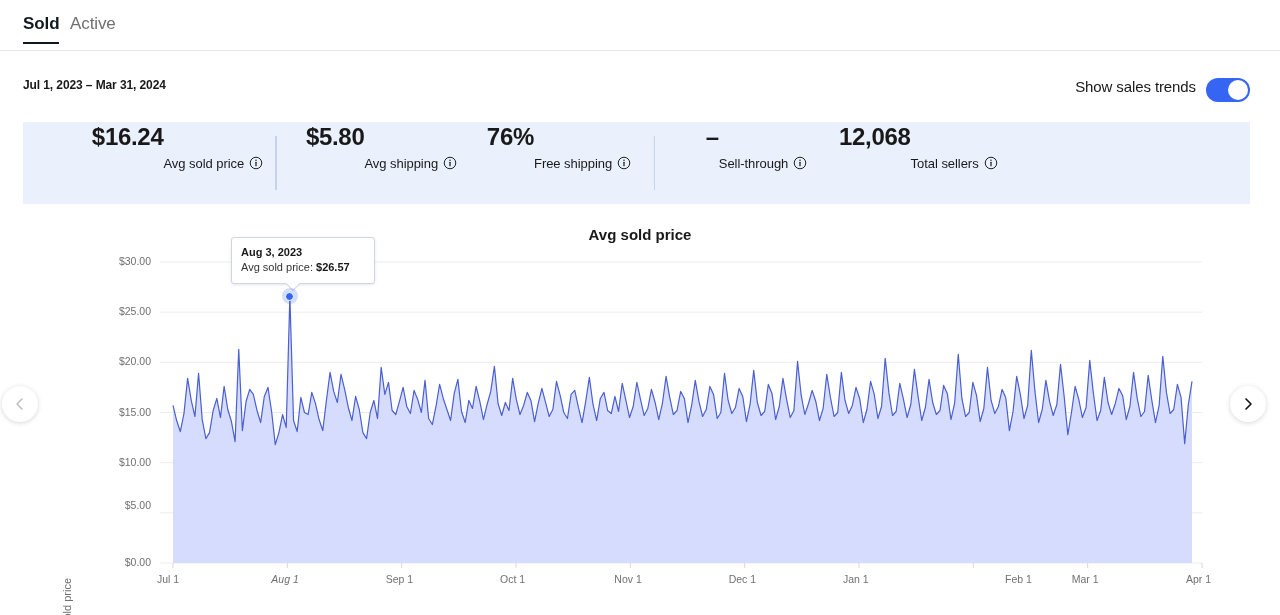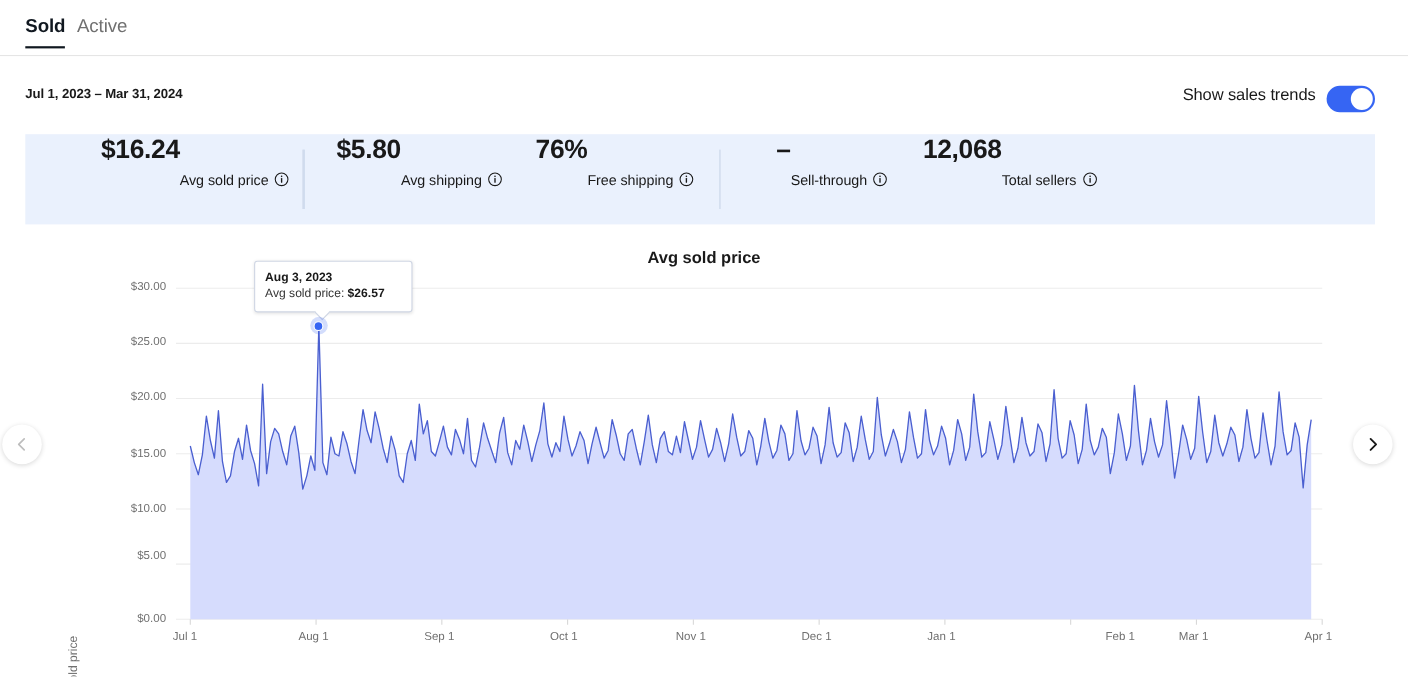--- a/index.html
+++ b/index.html
@@ -253,21 +253,21 @@
         <line x1="744.6666666666667" x2="744.6666666666667" y1="343" y2="348" stroke="#d8d8d8" stroke-width="1"></line>
         <line x1="859" x2="859" y1="343" y2="348" stroke="#d8d8d8" stroke-width="1"></line>
         <line x1="973.3333333333334" x2="973.3333333333334" y1="343" y2="348" stroke="#d8d8d8" stroke-width="1"></line>
         <line x1="1087.6666666666665" x2="1087.6666666666665" y1="343" y2="348" stroke="#d8d8d8" stroke-width="1"></line>
         <line x1="1202" x2="1202" y1="343" y2="348" stroke="#d8d8d8" stroke-width="1"></line>
         <path d="M173.00 185.48 L176.65 200.53 L180.30 211.56 L183.96 193.50 L187.61 158.39 L191.26 180.46 L194.91 196.51 L198.57 153.37 L202.22 199.52 L205.87 218.59 L209.52 212.57 L213.18 190.49 L216.83 178.45 L220.48 197.52 L224.13 166.41 L227.78 189.49 L231.44 201.53 L235.09 221.60 L238.74 129.29 L242.39 210.56 L246.05 181.46 L249.70 169.42 L253.35 174.44 L257.00 190.49 L260.66 202.53 L264.31 176.45 L267.96 167.42 L271.61 191.50 L275.27 224.61 L278.92 212.57 L282.57 194.51 L286.22 207.55 L289.87 76.41 L293.53 200.53 L297.18 211.56 L300.83 177.45 L304.48 192.50 L308.14 194.51 L311.79 172.43 L315.44 183.47 L319.09 199.52 L322.75 210.56 L326.40 180.46 L330.05 152.37 L333.70 171.43 L337.35 182.47 L341.01 154.37 L344.66 169.42 L348.31 187.48 L351.96 200.53 L355.62 176.45 L359.27 189.49 L362.92 212.57 L366.57 218.59 L370.23 192.50 L373.88 180.46 L377.53 198.52 L381.18 147.35 L384.84 174.44 L388.49 162.40 L392.14 190.49 L395.79 194.51 L399.44 181.46 L403.10 167.42 L406.75 186.48 L410.40 193.50 L414.05 170.43 L417.71 179.46 L421.36 192.50 L425.01 160.39 L428.66 198.52 L432.32 204.54 L435.97 186.48 L439.62 164.41 L443.27 178.45 L446.92 189.49 L450.58 200.53 L454.23 173.44 L457.88 159.39 L461.53 191.50 L465.19 202.53 L468.84 180.46 L472.49 188.49 L476.14 166.41 L479.80 181.46 L483.45 199.52 L487.10 184.47 L490.75 171.43 L494.41 146.35 L498.06 183.47 L501.71 195.51 L505.36 182.47 L509.01 190.49 L512.67 158.39 L516.32 179.46 L519.97 194.51 L523.62 185.48 L527.28 172.43 L530.93 180.46 L534.58 201.53 L538.23 183.47 L541.89 168.42 L545.54 182.47 L549.19 196.51 L552.84 189.49 L556.49 161.40 L560.15 175.44 L563.80 192.50 L567.45 198.52 L571.10 174.44 L574.76 170.43 L578.41 187.48 L582.06 202.53 L585.71 181.46 L589.37 157.38 L593.02 184.47 L596.67 200.53 L600.32 178.45 L603.97 172.43 L607.63 190.49 L611.28 193.50 L614.93 176.45 L618.58 191.50 L622.24 163.40 L625.89 180.46 L629.54 197.52 L633.19 186.48 L636.85 162.40 L640.50 179.46 L644.15 195.51 L647.80 188.49 L651.46 169.42 L655.11 182.47 L658.76 199.52 L662.41 183.47 L666.06 156.38 L669.72 177.45 L673.37 194.51 L677.02 190.49 L680.67 171.43 L684.33 178.45 L687.98 202.53 L691.63 185.48 L695.28 160.39 L698.94 181.46 L702.59 196.51 L706.24 189.49 L709.89 166.41 L713.54 174.44 L717.20 198.52 L720.85 192.50 L724.50 153.37 L728.15 180.46 L731.81 193.50 L735.46 187.48 L739.11 168.42 L742.76 176.45 L746.42 201.53 L750.07 184.47 L753.72 150.36 L757.37 182.47 L761.03 195.51 L764.68 191.50 L768.33 164.41 L771.98 173.44 L775.63 199.52 L779.29 186.48 L782.94 158.39 L786.59 179.46 L790.24 197.52 L793.90 190.49 L797.55 141.33 L801.20 175.44 L804.85 194.51 L808.51 183.47 L812.16 170.43 L815.81 181.46 L819.46 200.53 L823.11 188.49 L826.77 154.37 L830.42 177.45 L834.07 196.51 L837.72 192.50 L841.38 152.37 L845.03 180.46 L848.68 193.50 L852.33 185.48 L855.99 167.42 L859.64 178.45 L863.29 202.53 L866.94 189.49 L870.59 161.40 L874.25 174.44 L877.90 198.52 L881.55 186.48 L885.20 138.32 L888.86 172.43 L892.51 195.51 L896.16 191.50 L899.81 163.40 L903.47 179.46 L907.12 197.52 L910.77 184.47 L914.42 149.36 L918.08 176.45 L921.73 200.53 L925.38 187.48 L929.03 159.39 L932.68 182.47 L936.34 194.51 L939.99 190.49 L943.64 165.41 L947.29 173.44 L950.95 199.52 L954.60 183.47 L958.25 134.31 L961.90 178.45 L965.56 196.51 L969.21 192.50 L972.86 162.40 L976.51 175.44 L980.16 201.53 L983.82 188.49 L987.47 147.35 L991.12 180.46 L994.77 193.50 L998.43 186.48 L1002.08 169.42 L1005.73 177.45 L1009.38 210.56 L1013.04 191.50 L1016.69 156.38 L1020.34 174.44 L1023.99 198.52 L1027.65 185.48 L1031.30 130.29 L1034.95 171.43 L1038.60 202.53 L1042.25 189.49 L1045.91 160.39 L1049.56 181.46 L1053.21 195.51 L1056.86 184.47 L1060.52 144.34 L1064.17 176.45 L1067.82 214.57 L1071.47 192.50 L1075.13 166.41 L1078.78 179.46 L1082.43 197.52 L1086.08 187.48 L1089.73 140.33 L1093.39 173.44 L1097.04 200.53 L1100.69 190.49 L1104.34 157.38 L1108.00 182.47 L1111.65 194.51 L1115.30 183.47 L1118.95 168.42 L1122.61 175.44 L1126.26 199.52 L1129.91 186.48 L1133.56 152.37 L1137.22 178.45 L1140.87 196.51 L1144.52 191.50 L1148.17 155.38 L1151.82 180.46 L1155.48 202.53 L1159.13 185.48 L1162.78 136.31 L1166.43 172.43 L1170.09 193.50 L1173.74 189.49 L1177.39 164.41 L1181.04 177.45 L1184.70 223.60 L1188.35 184.47 L1192.00 161.40 L1192 343 L173 343 Z" fill="#d6dcfd"></path>
         <path d="M173.00 185.48 L176.65 200.53 L180.30 211.56 L183.96 193.50 L187.61 158.39 L191.26 180.46 L194.91 196.51 L198.57 153.37 L202.22 199.52 L205.87 218.59 L209.52 212.57 L213.18 190.49 L216.83 178.45 L220.48 197.52 L224.13 166.41 L227.78 189.49 L231.44 201.53 L235.09 221.60 L238.74 129.29 L242.39 210.56 L246.05 181.46 L249.70 169.42 L253.35 174.44 L257.00 190.49 L260.66 202.53 L264.31 176.45 L267.96 167.42 L271.61 191.50 L275.27 224.61 L278.92 212.57 L282.57 194.51 L286.22 207.55 L289.87 76.41 L293.53 200.53 L297.18 211.56 L300.83 177.45 L304.48 192.50 L308.14 194.51 L311.79 172.43 L315.44 183.47 L319.09 199.52 L322.75 210.56 L326.40 180.46 L330.05 152.37 L333.70 171.43 L337.35 182.47 L341.01 154.37 L344.66 169.42 L348.31 187.48 L351.96 200.53 L355.62 176.45 L359.27 189.49 L362.92 212.57 L366.57 218.59 L370.23 192.50 L373.88 180.46 L377.53 198.52 L381.18 147.35 L384.84 174.44 L388.49 162.40 L392.14 190.49 L395.79 194.51 L399.44 181.46 L403.10 167.42 L406.75 186.48 L410.40 193.50 L414.05 170.43 L417.71 179.46 L421.36 192.50 L425.01 160.39 L428.66 198.52 L432.32 204.54 L435.97 186.48 L439.62 164.41 L443.27 178.45 L446.92 189.49 L450.58 200.53 L454.23 173.44 L457.88 159.39 L461.53 191.50 L465.19 202.53 L468.84 180.46 L472.49 188.49 L476.14 166.41 L479.80 181.46 L483.45 199.52 L487.10 184.47 L490.75 171.43 L494.41 146.35 L498.06 183.47 L501.71 195.51 L505.36 182.47 L509.01 190.49 L512.67 158.39 L516.32 179.46 L519.97 194.51 L523.62 185.48 L527.28 172.43 L530.93 180.46 L534.58 201.53 L538.23 183.47 L541.89 168.42 L545.54 182.47 L549.19 196.51 L552.84 189.49 L556.49 161.40 L560.15 175.44 L563.80 192.50 L567.45 198.52 L571.10 174.44 L574.76 170.43 L578.41 187.48 L582.06 202.53 L585.71 181.46 L589.37 157.38 L593.02 184.47 L596.67 200.53 L600.32 178.45 L603.97 172.43 L607.63 190.49 L611.28 193.50 L614.93 176.45 L618.58 191.50 L622.24 163.40 L625.89 180.46 L629.54 197.52 L633.19 186.48 L636.85 162.40 L640.50 179.46 L644.15 195.51 L647.80 188.49 L651.46 169.42 L655.11 182.47 L658.76 199.52 L662.41 183.47 L666.06 156.38 L669.72 177.45 L673.37 194.51 L677.02 190.49 L680.67 171.43 L684.33 178.45 L687.98 202.53 L691.63 185.48 L695.28 160.39 L698.94 181.46 L702.59 196.51 L706.24 189.49 L709.89 166.41 L713.54 174.44 L717.20 198.52 L720.85 192.50 L724.50 153.37 L728.15 180.46 L731.81 193.50 L735.46 187.48 L739.11 168.42 L742.76 176.45 L746.42 201.53 L750.07 184.47 L753.72 150.36 L757.37 182.47 L761.03 195.51 L764.68 191.50 L768.33 164.41 L771.98 173.44 L775.63 199.52 L779.29 186.48 L782.94 158.39 L786.59 179.46 L790.24 197.52 L793.90 190.49 L797.55 141.33 L801.20 175.44 L804.85 194.51 L808.51 183.47 L812.16 170.43 L815.81 181.46 L819.46 200.53 L823.11 188.49 L826.77 154.37 L830.42 177.45 L834.07 196.51 L837.72 192.50 L841.38 152.37 L845.03 180.46 L848.68 193.50 L852.33 185.48 L855.99 167.42 L859.64 178.45 L863.29 202.53 L866.94 189.49 L870.59 161.40 L874.25 174.44 L877.90 198.52 L881.55 186.48 L885.20 138.32 L888.86 172.43 L892.51 195.51 L896.16 191.50 L899.81 163.40 L903.47 179.46 L907.12 197.52 L910.77 184.47 L914.42 149.36 L918.08 176.45 L921.73 200.53 L925.38 187.48 L929.03 159.39 L932.68 182.47 L936.34 194.51 L939.99 190.49 L943.64 165.41 L947.29 173.44 L950.95 199.52 L954.60 183.47 L958.25 134.31 L961.90 178.45 L965.56 196.51 L969.21 192.50 L972.86 162.40 L976.51 175.44 L980.16 201.53 L983.82 188.49 L987.47 147.35 L991.12 180.46 L994.77 193.50 L998.43 186.48 L1002.08 169.42 L1005.73 177.45 L1009.38 210.56 L1013.04 191.50 L1016.69 156.38 L1020.34 174.44 L1023.99 198.52 L1027.65 185.48 L1031.30 130.29 L1034.95 171.43 L1038.60 202.53 L1042.25 189.49 L1045.91 160.39 L1049.56 181.46 L1053.21 195.51 L1056.86 184.47 L1060.52 144.34 L1064.17 176.45 L1067.82 214.57 L1071.47 192.50 L1075.13 166.41 L1078.78 179.46 L1082.43 197.52 L1086.08 187.48 L1089.73 140.33 L1093.39 173.44 L1097.04 200.53 L1100.69 190.49 L1104.34 157.38 L1108.00 182.47 L1111.65 194.51 L1115.30 183.47 L1118.95 168.42 L1122.61 175.44 L1126.26 199.52 L1129.91 186.48 L1133.56 152.37 L1137.22 178.45 L1140.87 196.51 L1144.52 191.50 L1148.17 155.38 L1151.82 180.46 L1155.48 202.53 L1159.13 185.48 L1162.78 136.31 L1166.43 172.43 L1170.09 193.50 L1173.74 189.49 L1177.39 164.41 L1181.04 177.45 L1184.70 223.60 L1188.35 184.47 L1192.00 161.40 " fill="none" stroke="#4a5fd0" stroke-width="1.2" stroke-linejoin="round"></path>
       </svg>
     <div id="xtick-row">
         <div class="xtick" style="left: 157px; top: 353px;">Jul 1</div>
-        <div class="xtick" style="left: 271.333px; top: 353px;">Aug 1</div>
+        <div class="xtick" style="left: 271.333px; top: 353px; font-style: italic;">Aug 1</div>
         <div class="xtick" style="left: 385.667px; top: 353px;">Sep 1</div>
         <div class="xtick" style="left: 500px; top: 353px;">Oct 1</div>
         <div class="xtick" style="left: 614.333px; top: 353px;">Nov 1</div>
         <div class="xtick" style="left: 728.667px; top: 353px;">Dec 1</div>
         <div class="xtick" style="left: 843px; top: 353px;">Jan 1</div>
         <div class="xtick" style="left: 1005px; top: 353px;">Feb 1</div>
         <div class="xtick" style="left: 1071.67px; top: 353px;">Mar 1</div>
         <div class="xtick" style="left: 1186px; top: 353px;">Apr 1</div>
       </div>
   </div>

